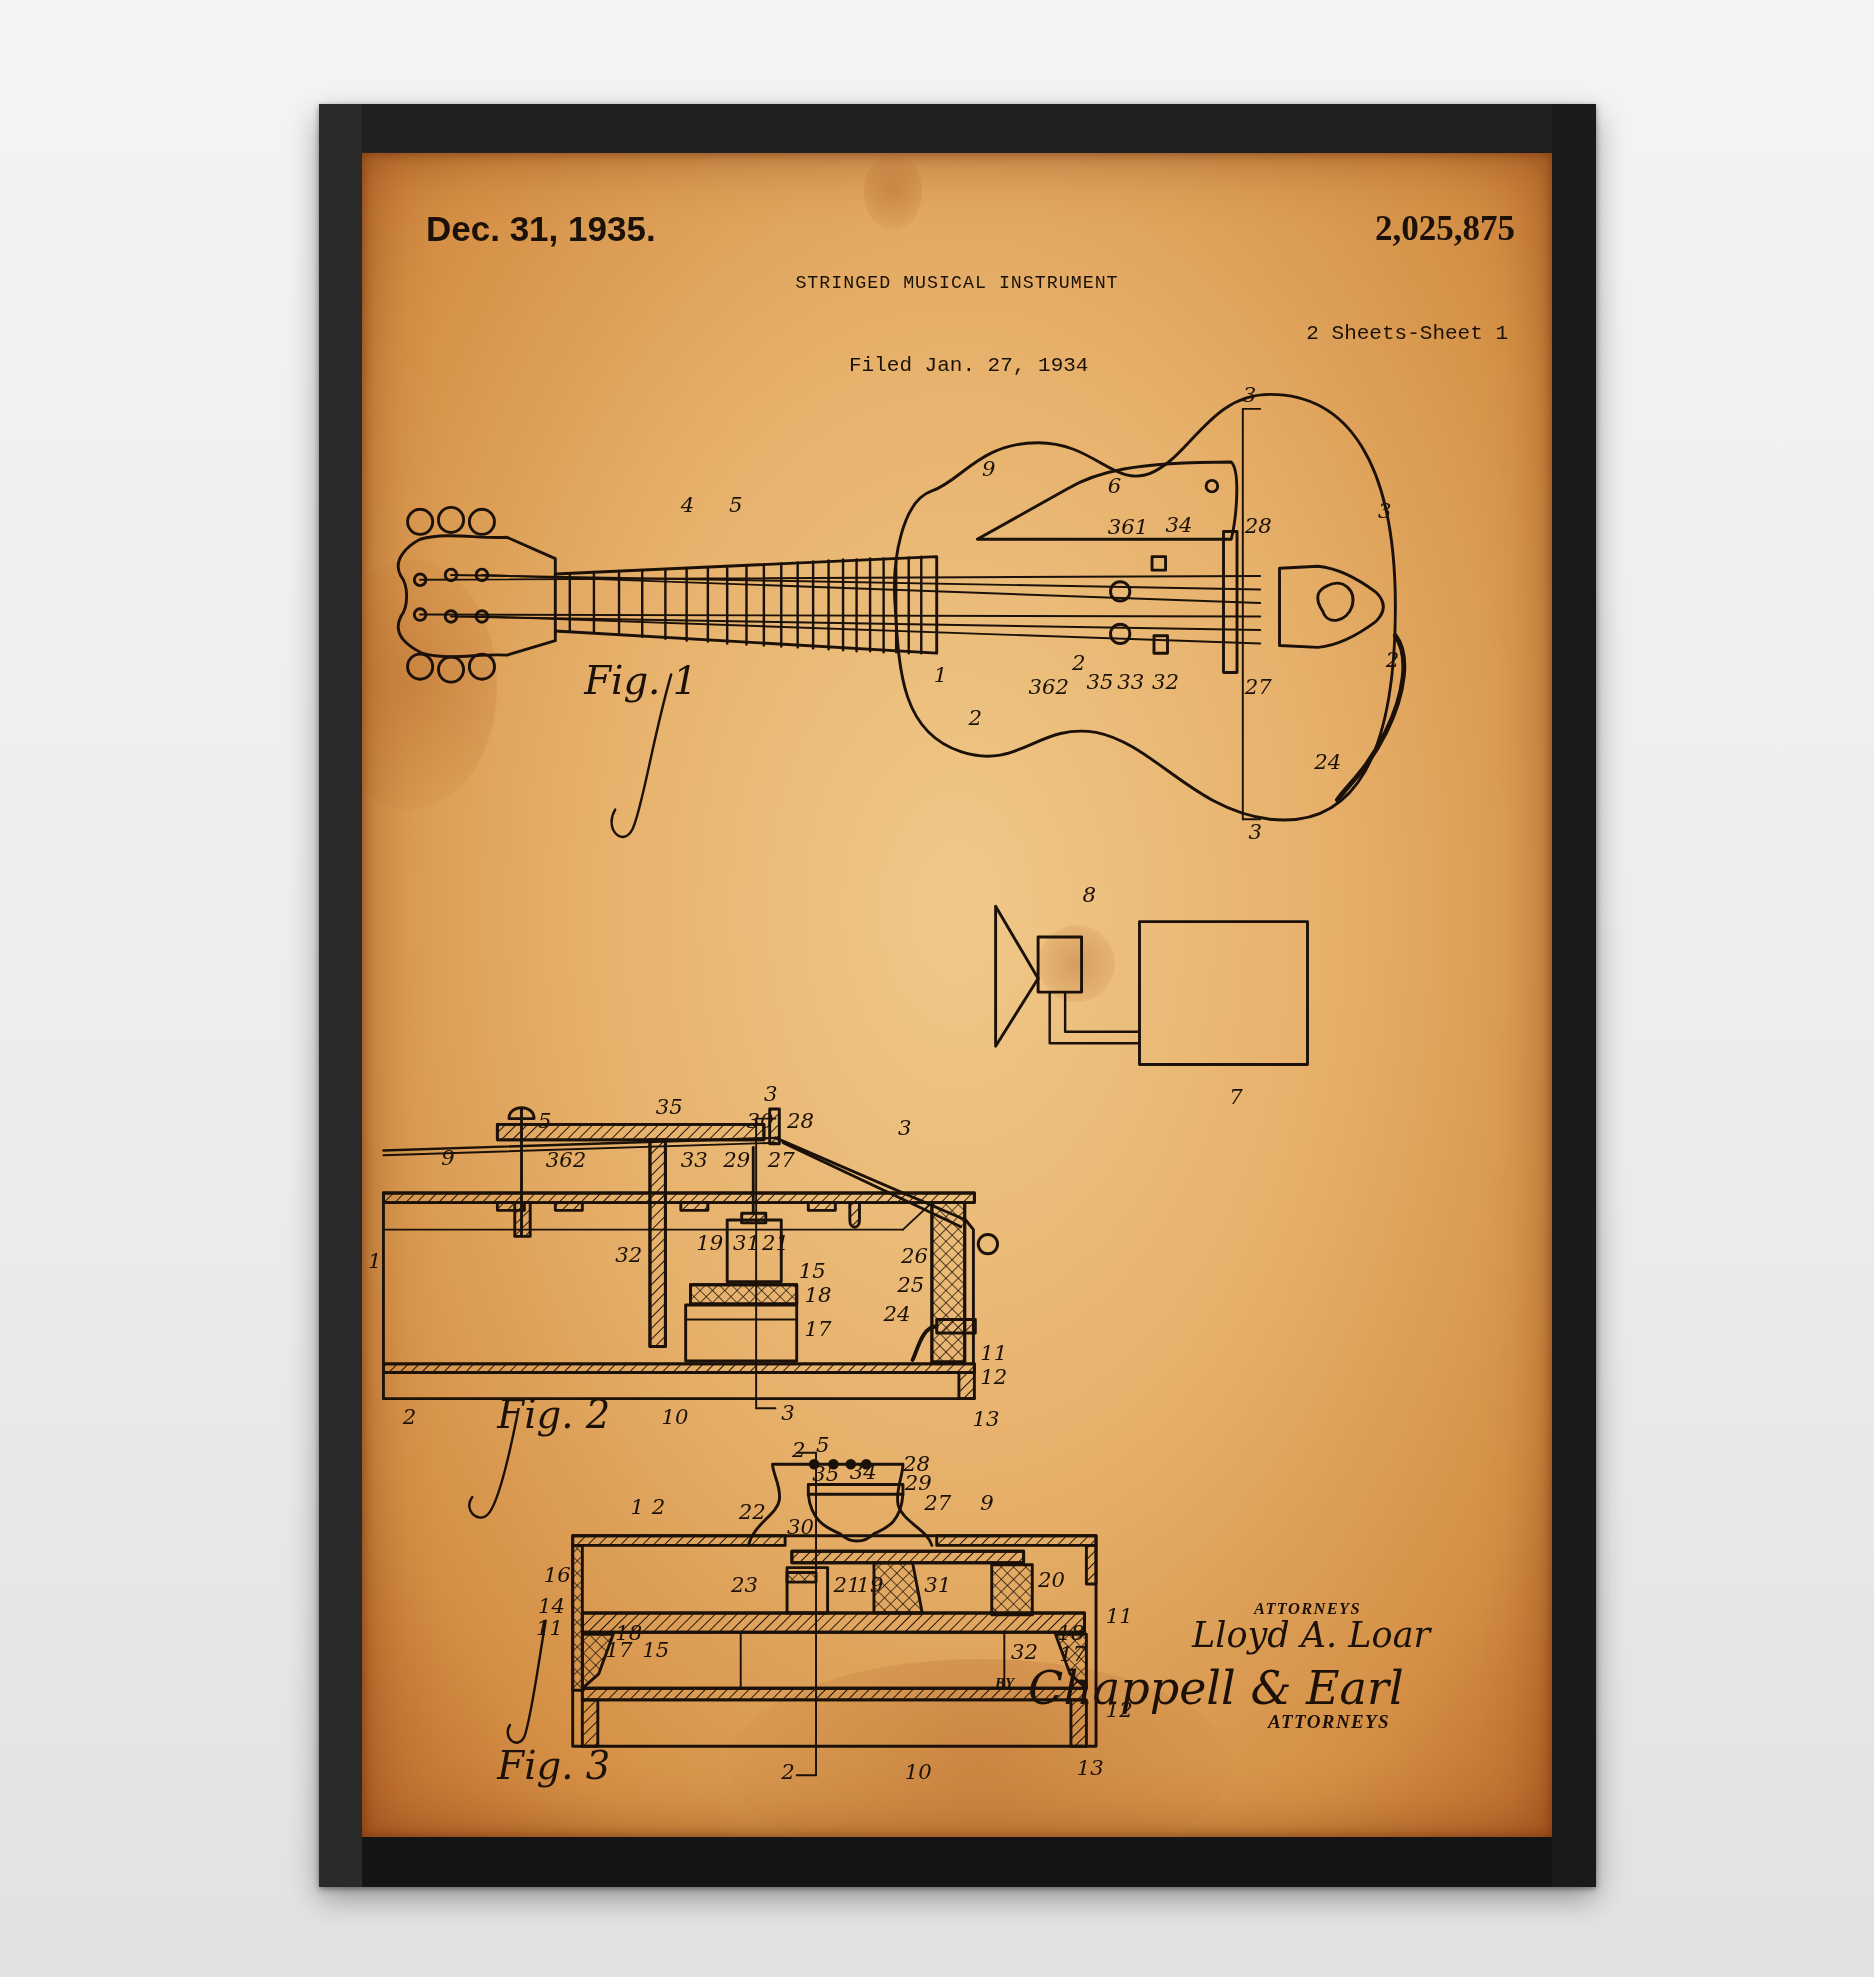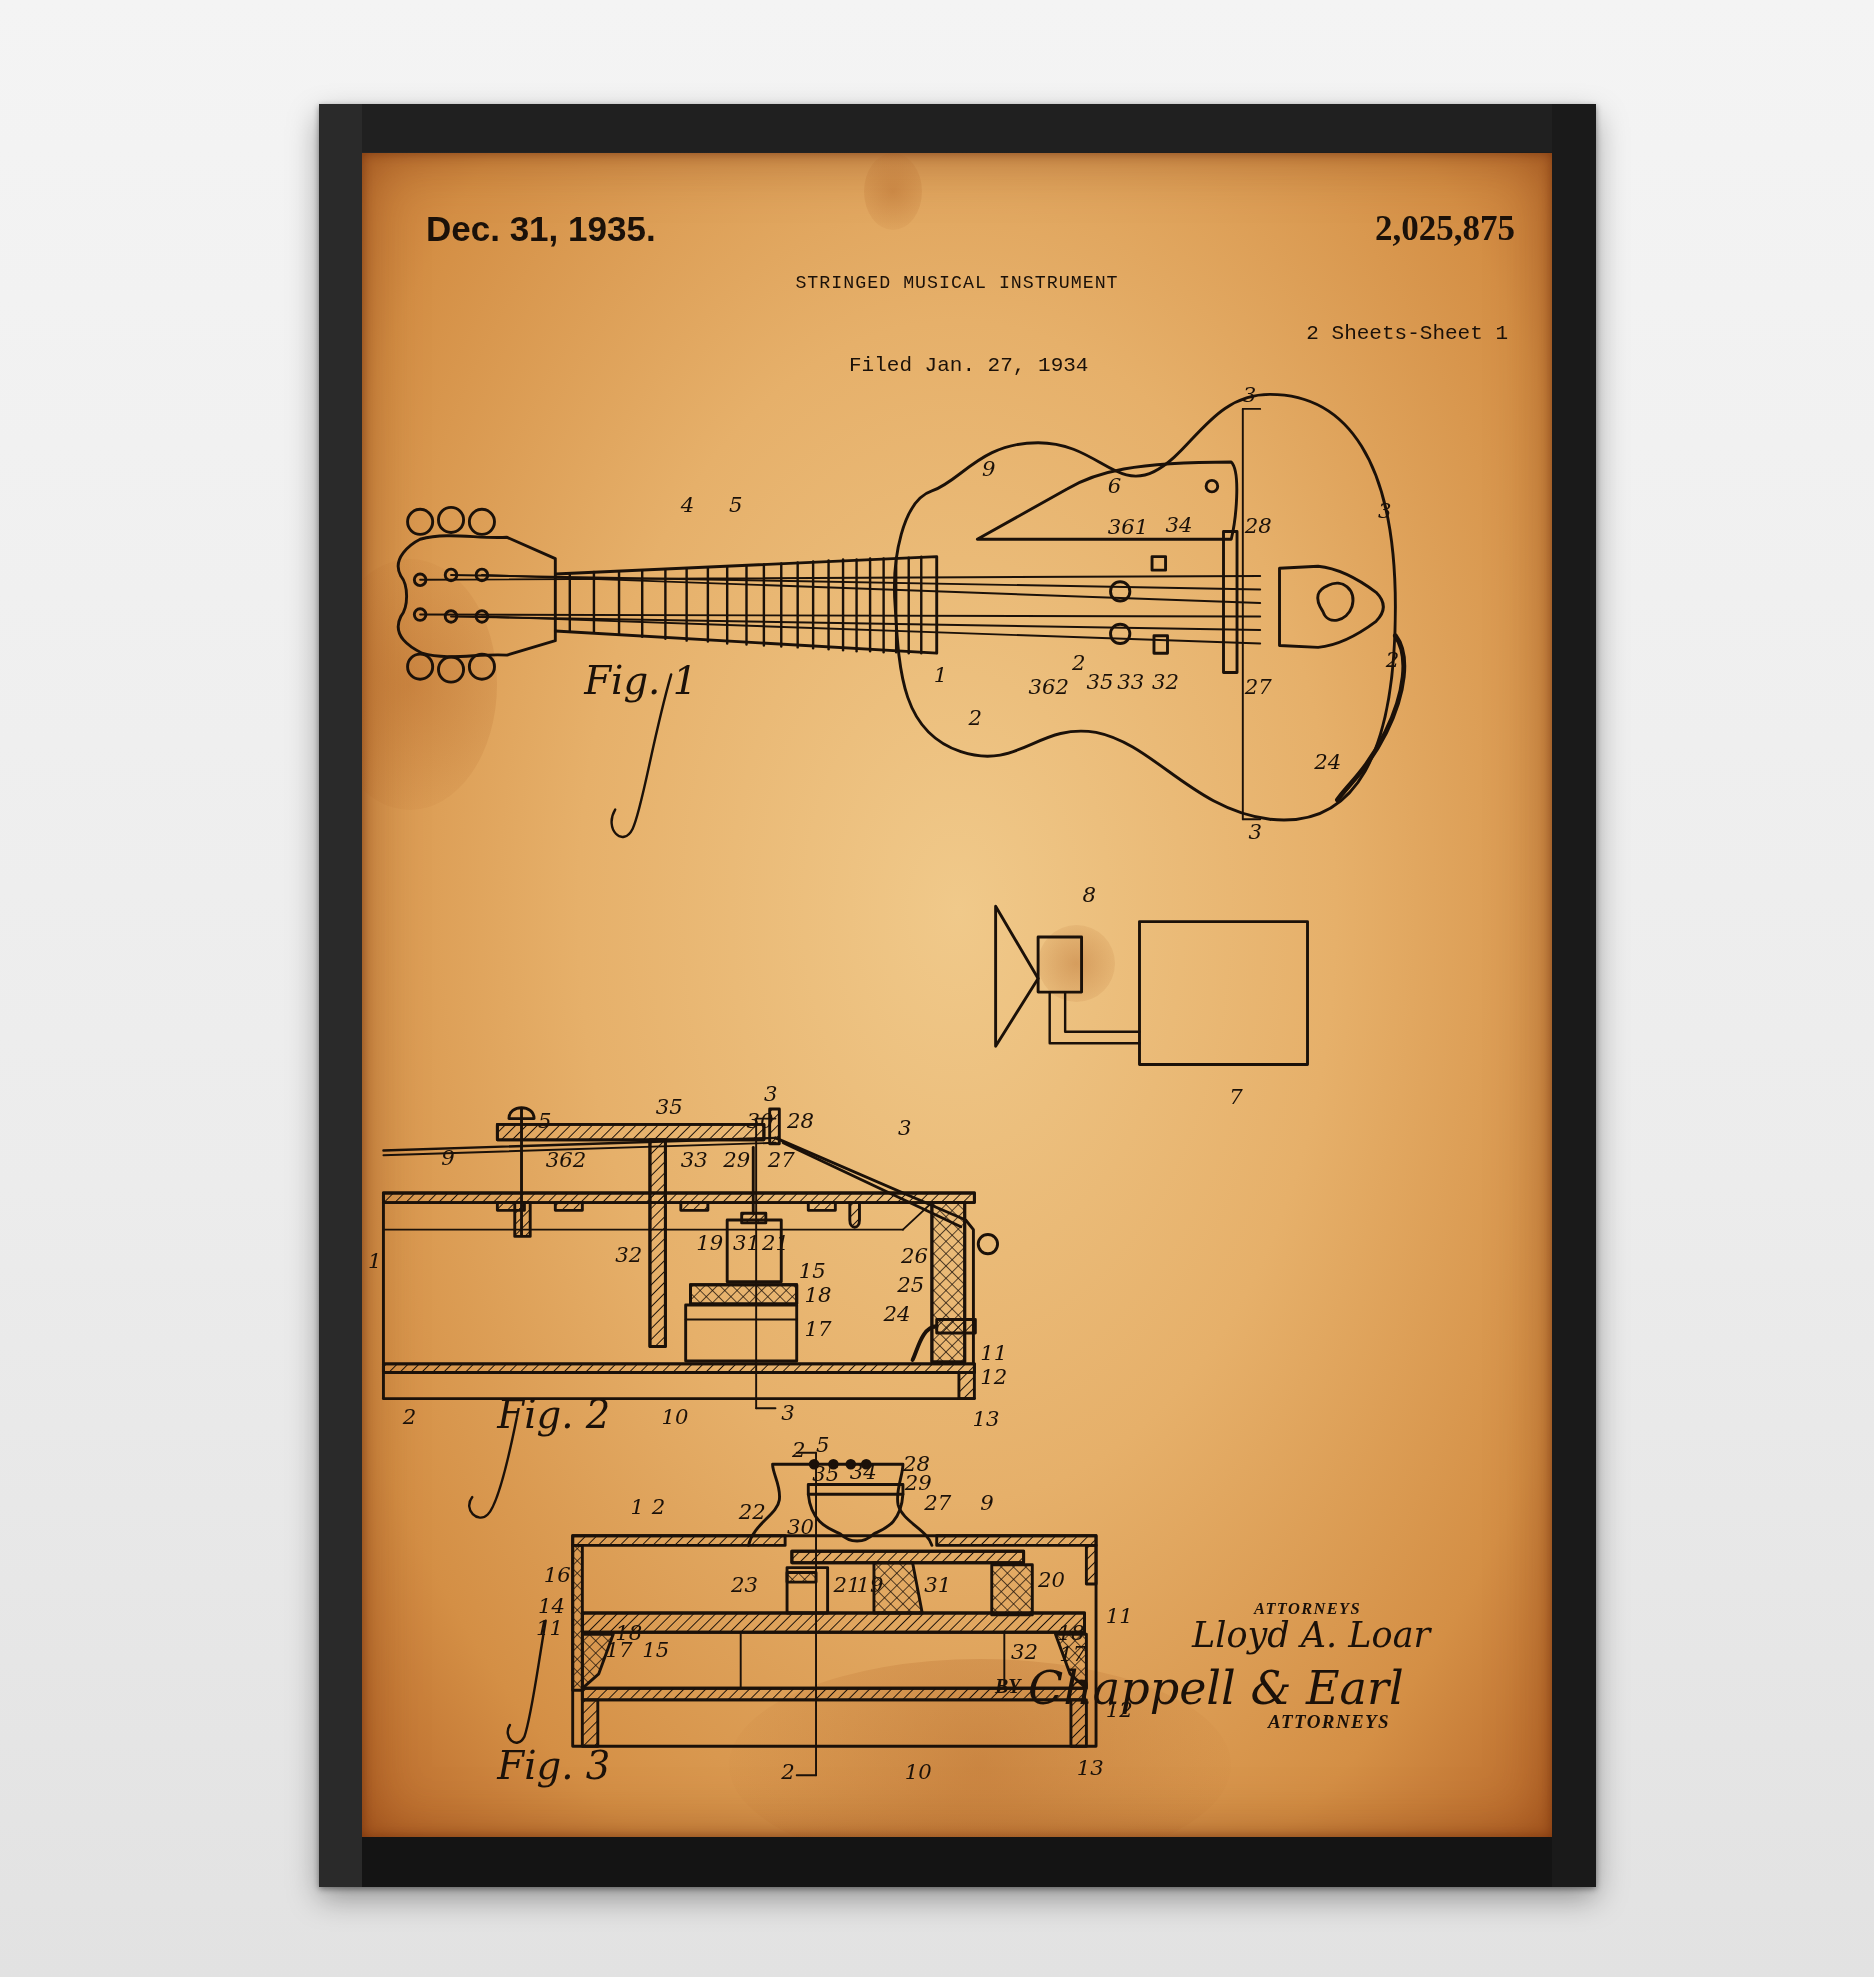--- a/index.html
+++ b/index.html
@@ -21,21 +21,21 @@
   .hdr-inventor{position:absolute;left:0;width:100%;text-align:center;top:68px;font-size:26px;color:#1b1109;letter-spacing:1px;}
   .hdr-patent{position:absolute;right:37px;top:56px;font-family:"Liberation Serif",serif;font-weight:bold;font-size:35px;color:#1b1109;margin-left:16px;}
   .hdr-title{position:absolute;left:0;width:100%;text-align:center;top:120px;font-family:"Liberation Mono",monospace;font-size:18.3px;color:#1b1109;letter-spacing:1px;}
   .hdr-filed{position:absolute;left:487px;top:169px;font-family:"Liberation Mono",monospace;font-size:21px;color:#1b1109;margin-top:32px;}
   .hdr-sheets{position:absolute;right:44px;top:169px;font-family:"Liberation Mono",monospace;font-size:21px;color:#1b1109;}
   svg.draw{position:absolute;left:0;top:0;}
   .lbl{font-family:"DejaVu Serif",serif;font-style:italic;font-size:22px;fill:#1b1109;}
   .figlbl{font-family:"DejaVu Serif",serif;font-style:italic;font-size:40px;fill:#1b1109;}
   .sig-inv-label{position:absolute;left:892px;top:1446px;font-family:"Liberation Serif",serif;font-style:italic;font-weight:bold;font-size:16.4px;color:#1b1109;letter-spacing:1.4px;}
   .sig-inv-name{position:absolute;left:830px;top:1462px;font-family:"DejaVu Serif",serif;font-style:italic;font-size:35px;color:#1b1109;}
-  .sig-by{position:absolute;left:633px;top:1522px;font-family:"Liberation Serif",serif;font-weight:bold;font-style:italic;font-size:20px;color:#1b1109;}
+  .sig-by{position:absolute;left:633px;top:1522px;font-family:"Liberation Serif",serif;font-weight:bold;font-style:italic;font-size:15px;color:#1b1109;}
   .sig-att-name{position:absolute;left:666px;top:1508px;font-family:"DejaVu Serif",serif;font-style:italic;font-size:46px;color:#1b1109;}
   .sig-att-label{position:absolute;left:906px;top:1558px;font-family:"Liberation Serif",serif;font-style:italic;font-weight:bold;font-size:19px;color:#1b1109;letter-spacing:1.4px;}
 </style>
 </head>
 <body>
 
 <div class="frame">
   <div class="bevel-t"></div>
   <div class="bevel-b"></div>
   <div class="bevel-l"></div>

